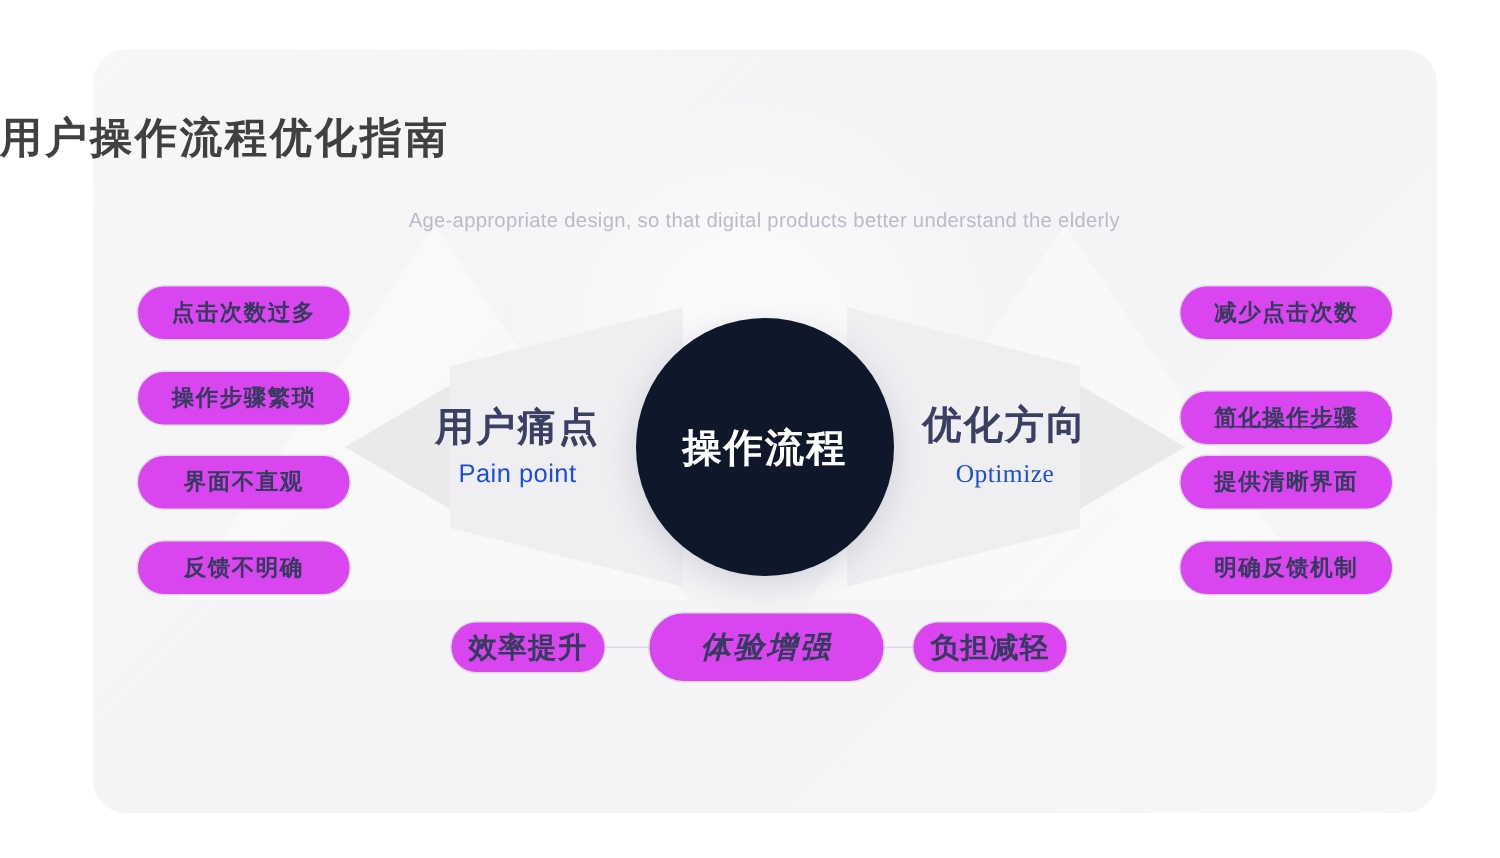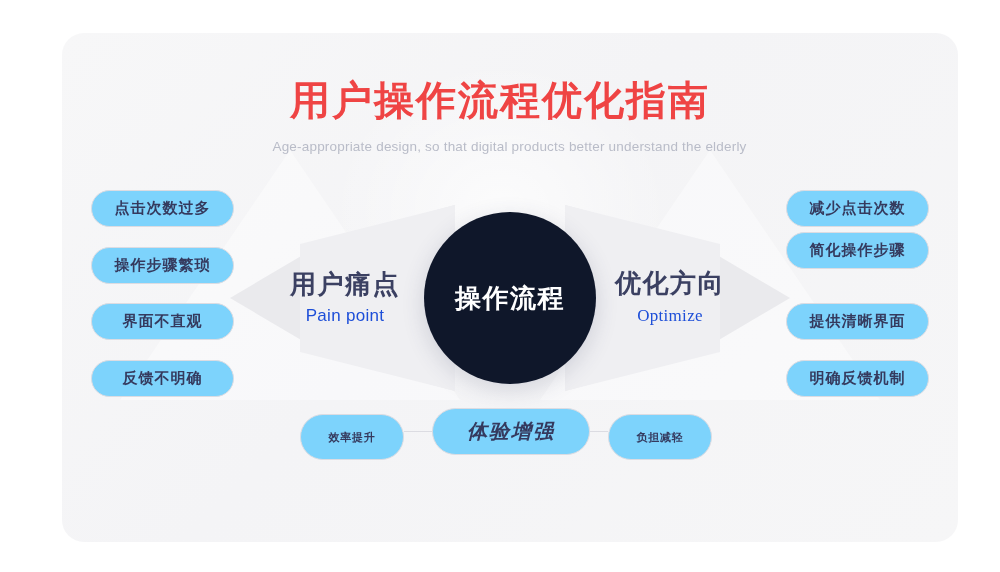--- a/index.html
+++ b/index.html
@@ -66,25 +66,24 @@
     top: 0; left: 0;
     width: 1000px; height: 572px;
     pointer-events: none;
   }
 
   
   .title {
     position: absolute;
     left: 0; right: 0;
     top: 73px;
-    text-align: center;
-    font-size: 40px;
+    font-size: 28px;
     font-weight: 700;
     letter-spacing: 2px;
-    color: #ef4444;
+    color: #404040;
   }
   .subtitle {
     position: absolute;
     left: 0; right: 0;
     top: 139px;
     text-align: center;
     font-size: 13.5px;
     font-weight: 400;
     letter-spacing: .2px;
     color: #b9bcc8;
@@ -136,53 +135,53 @@
   }
   #label-pain  { left: 255px; top: 270px; }
   #label-optim { left: 580px; top: 270px; font-family: Liberation Serif, serif; }
 
   
   .pill {
     position: absolute;
     display: flex;
     align-items: center;
     justify-content: center;
-    background: #7dd3fc;
+    background: #d946ef;
     border: 1.4px solid #dcdce2;
     border-radius: 999px;
     color: #353a5e;
     font-weight: 700;
     letter-spacing: 1px;
     box-sizing: border-box;
   }
   .pill.side {
     width: 143px;
     height: 37px;
     font-size: 15px;
   }
   .pill.small {
-    height: 46px;
-    font-size: 11px;
+    height: 35px;
+    font-size: 19px;
     letter-spacing: .8px;
   }
   .pill.big {
     height: 47px;
     font-size: 20px;
     letter-spacing: 2px;
     font-style: italic;
   }
 
   
   #pill-l1 { left: 91px;  top: 190px; }
   #pill-l2 { left: 91px;  top: 247px; }
   #pill-l3 { left: 91px;  top: 303px; }
   #pill-l4 { left: 91px;  top: 360px; }
   
   #pill-r1 { left: 786px; top: 190px; }
-  #pill-r2 { left: 786px; top: 232px; }
+  #pill-r2 { left: 786px; top: 260px; text-decoration: underline; }
   #pill-r3 { left: 786px; top: 303px; }
   #pill-r4 { left: 786px; top: 360px; }
   
   #pill-b1 { left: 300px; top: 414px; width: 104px; }
   #pill-b2 { left: 432px; top: 408px; width: 158px; }
   #pill-b3 { left: 608px; top: 414px; width: 104px; }
 
   
   .connector {
     position: absolute;

